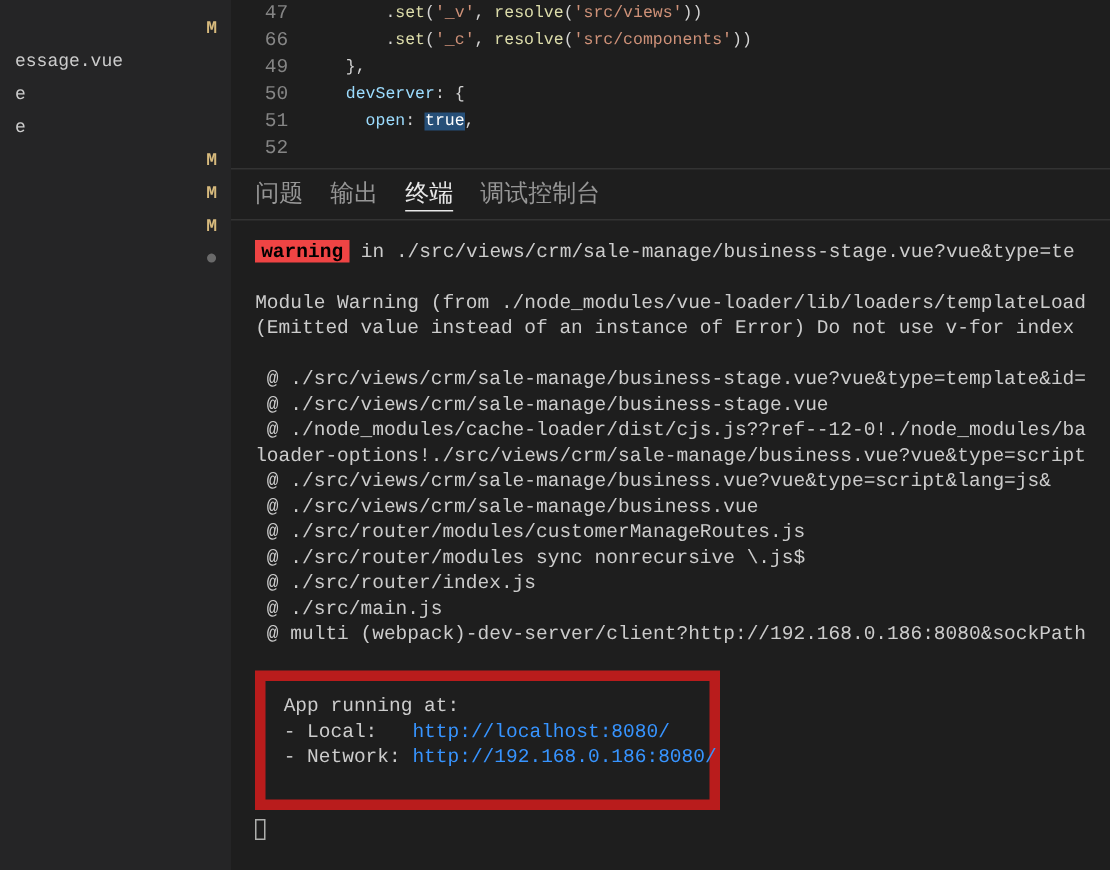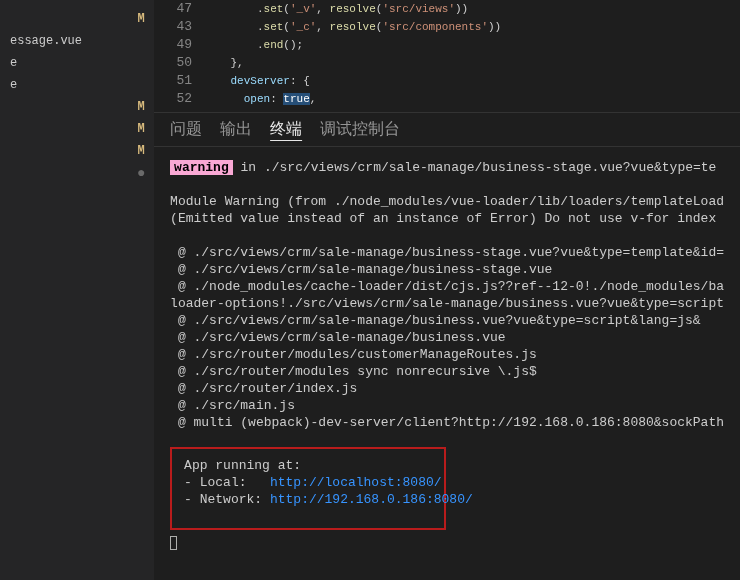--- a/index.html
+++ b/index.html
@@ -94,33 +94,33 @@
     .terminal {
       flex: 1;
       padding: 12px 16px;
       font-size: 13px;
       line-height: 17px;
       color: #cccccc;
       overflow: hidden;
       position: relative;
     }
     .warn-badge {
-      background: #f9a8d4;
+      background: #ef4444;
       color: #000;
       padding: 0 4px;
       font-weight: bold;
     }
     .term-line { white-space: pre; }
     .url { color: #3794ff; }
     .port { color: #3794ff; }
     .box {
-      border: 2px solid #b91c1c;
+      border: 7px solid #b91c1c;
       padding: 8px 12px 20px 12px;
       margin-top: 16px;
-      width: 276px;
+      width: 310px;
     }
     .cursor-box {
       display: inline-block;
       width: 7px;
       height: 14px;
       border: 1px solid #aeafad;
       margin-top: 6px;
     }
     .file-container { margin-top: 3px; }
   </style>
@@ -161,30 +161,29 @@
       <span class="name"></span>
       <span class="git-dot">●</span>
     </div>
   </div>
 </div>
 
 <div class="main">
   <div class="editor">
     <div class="gutter">
       <div>47</div>
-      <div>43</div>
+      <div>66</div>
       <div>49</div>
       <div>50</div>
       <div>51</div>
       <div>52</div>
     </div>
     <div class="code">
       <div class="code-line"><span>        </span><span class="op">.</span><span class="fn">set</span><span class="punct">(</span><span class="str">'_v'</span><span class="punct">, </span><span class="fn">resolve</span><span class="punct">(</span><span class="str">'src/views'</span><span class="punct">))</span></div>
       <div class="code-line"><span>        </span><span class="op">.</span><span class="fn">set</span><span class="punct">(</span><span class="str">'_c'</span><span class="punct">, </span><span class="fn">resolve</span><span class="punct">(</span><span class="str">'src/components'</span><span class="punct">))</span></div>
-      <div class="code-line"><span>        </span><span class="op">.</span><span class="fn">end</span><span class="punct">();</span></div>
       <div class="code-line"><span>    </span><span class="punct">},</span></div>
       <div class="code-line"><span>    </span><span class="prop">devServer</span><span class="punct">: {</span></div>
       <div class="code-line"><span>      </span><span class="prop">open</span><span class="punct">: </span><span class="kw-val">true</span><span class="punct">,</span></div>
     </div>
   </div>
 
   <div class="tabs">
     <span class="tab">问题</span>
     <span class="tab">输出</span>
     <span class="tab active">终端</span>

